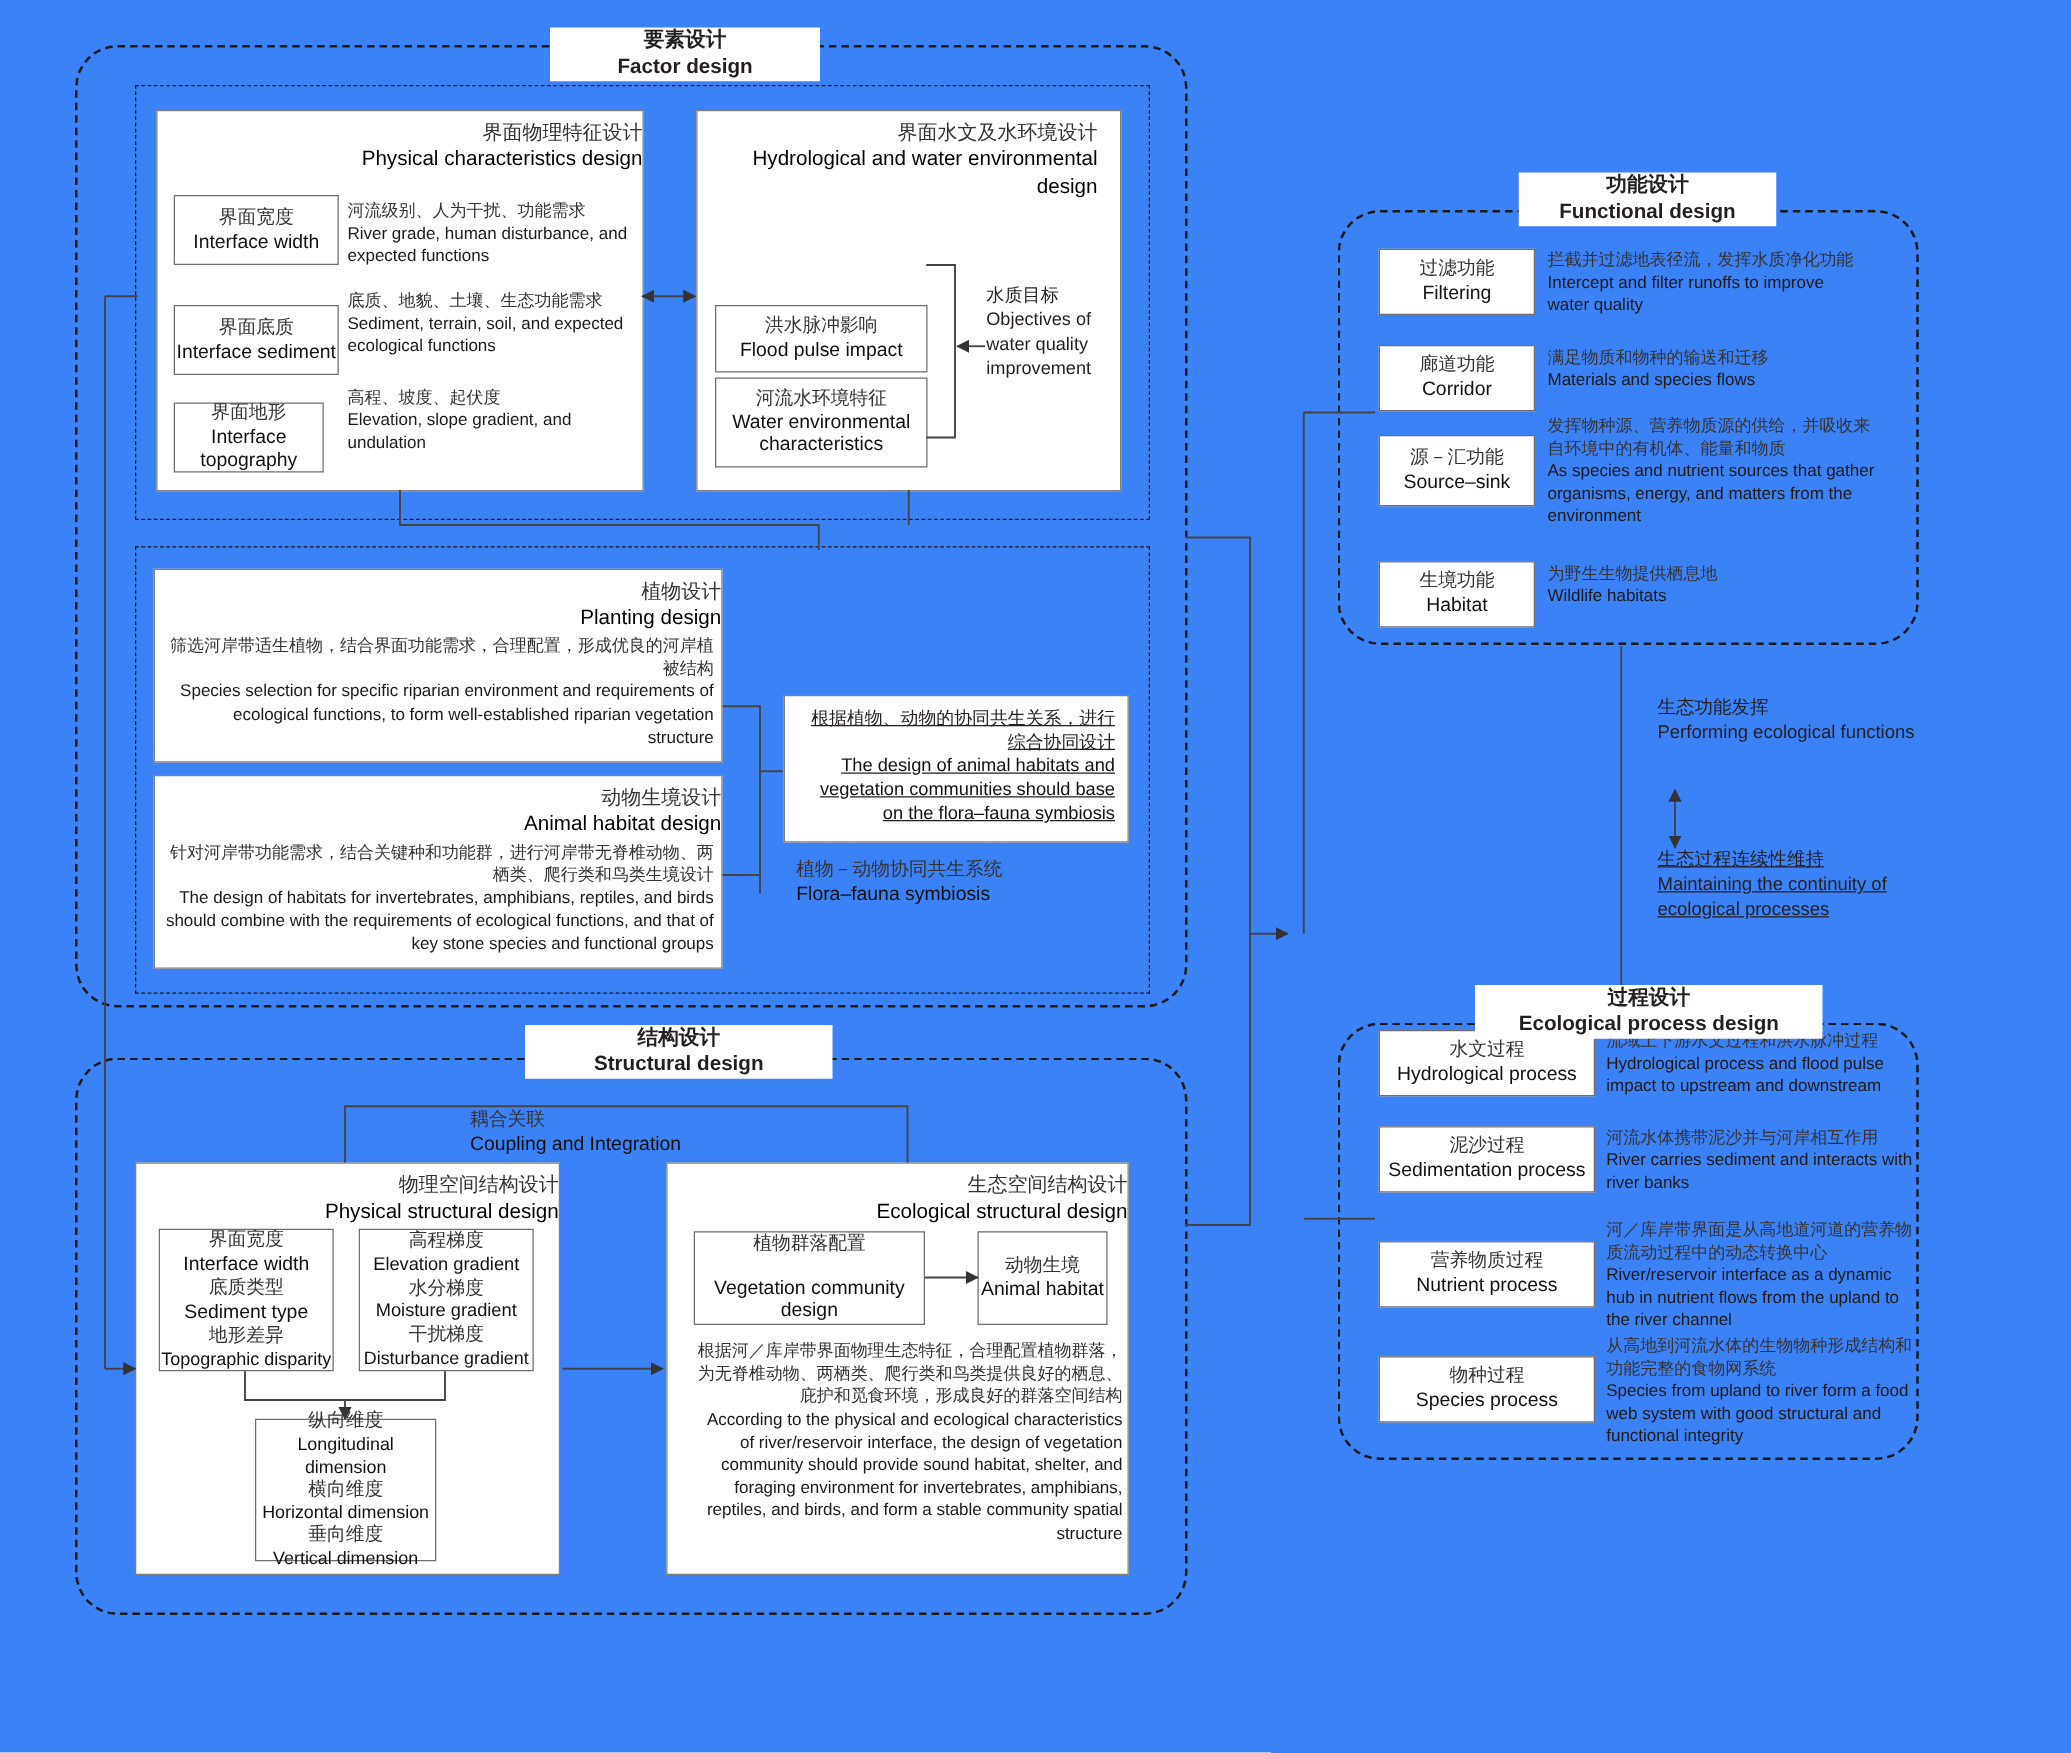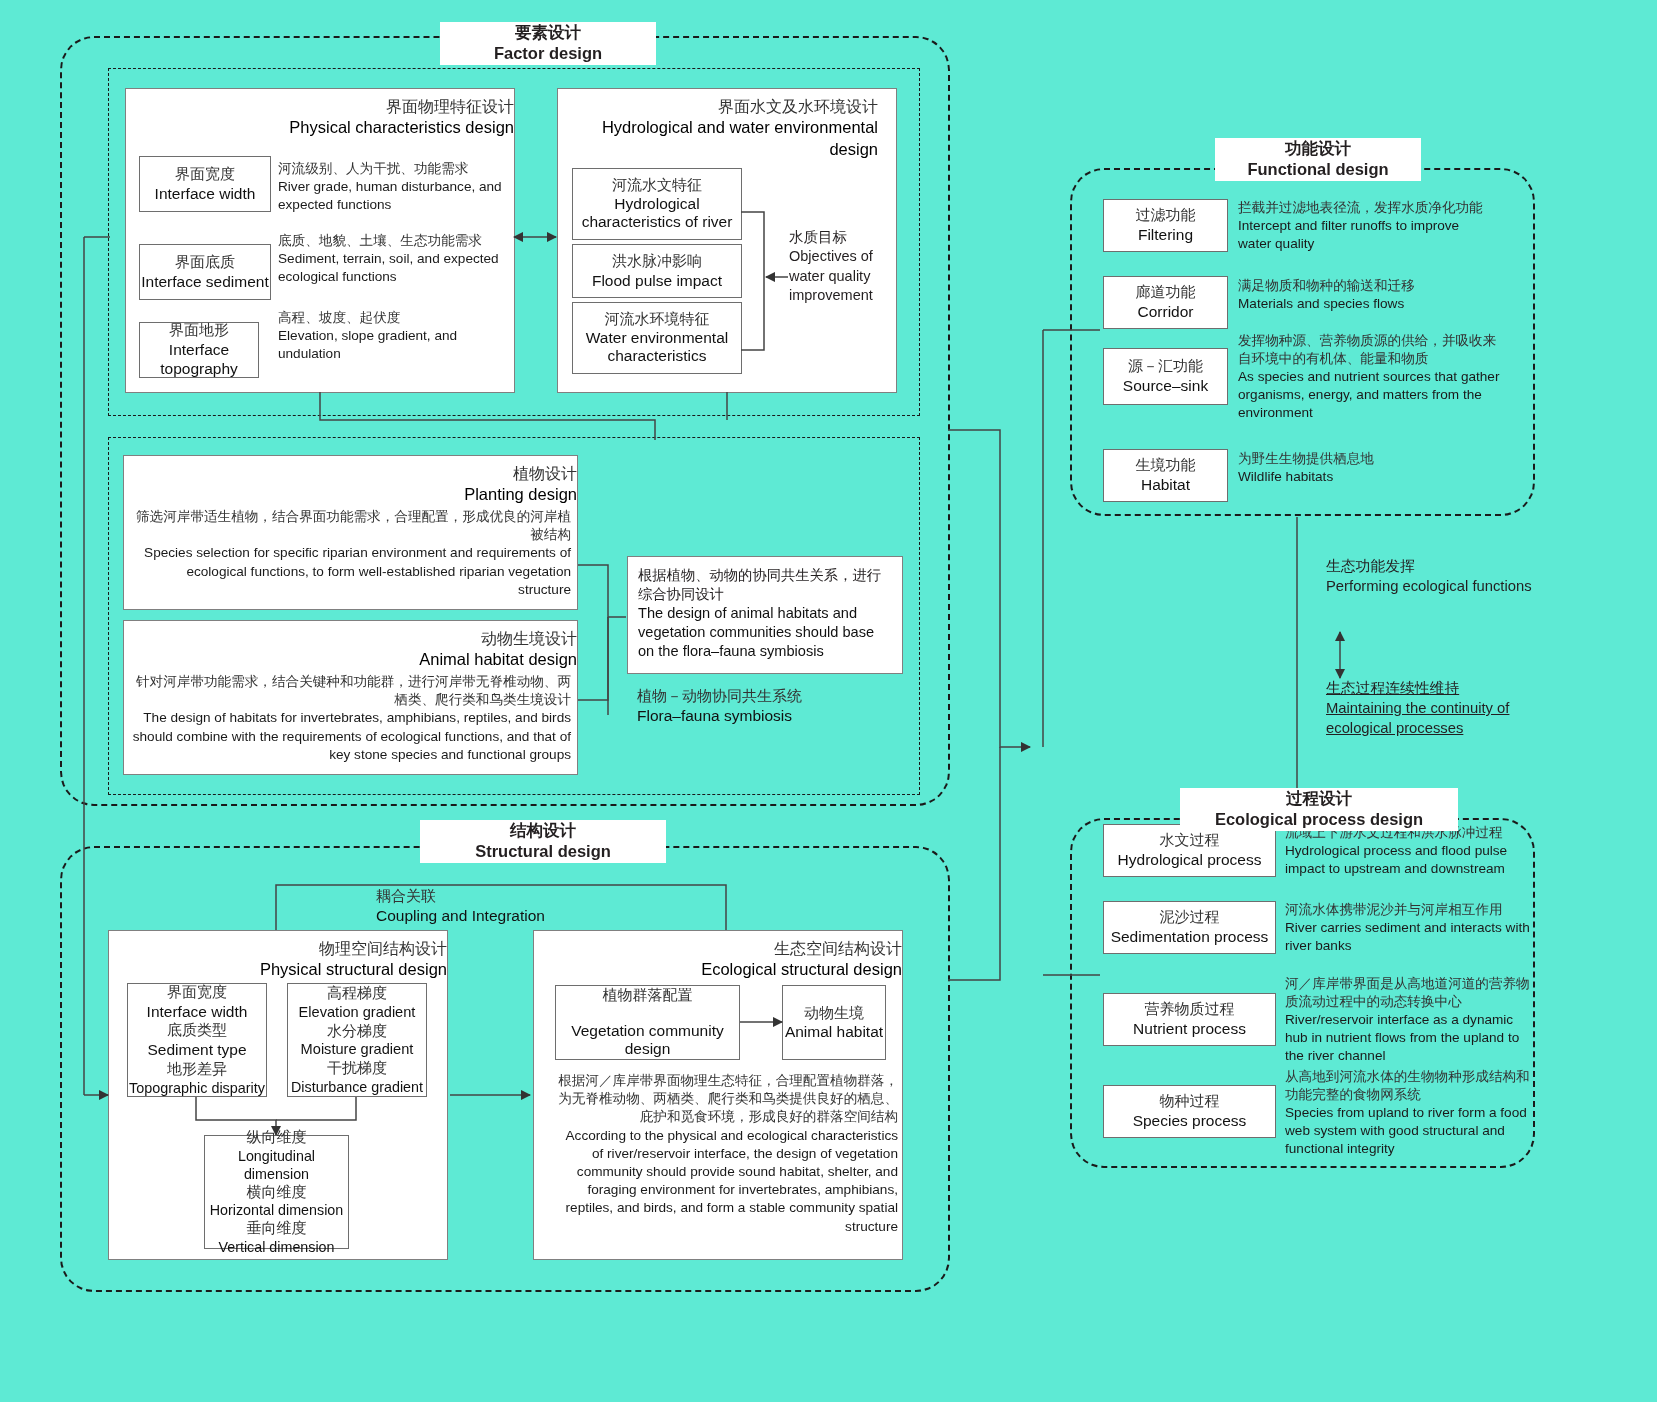--- a/index.html
+++ b/index.html
@@ -1,21 +1,21 @@
 <!DOCTYPE html>
 <html><head>
 <meta charset="utf-8">
 <style>
   html,body{margin:0;padding:0;background:#ffffff;}
   body{
     font-family:"Liberation Sans","DejaVu Sans",sans-serif;
     color:#231f20;
     -webkit-font-smoothing:antialiased;
   }
-  #canvas{position:relative;width:1657px;height:1402px;overflow:hidden;background:#5eead4;}
+  #canvas{position:relative;width:1657px;height:1402px;overflow:hidden;background:#3b82f6;}
 
   
   .abs{position:absolute;box-sizing:border-box;}
   .dashgrp{
     border:2px dashed #1a1a1a;
     border-radius:34px;
     background:transparent;
   }
   .grouptitle{
     position:absolute;
@@ -170,24 +170,20 @@
     <span>Elevation, slope gradient, and undulation</span>
   </div>
 
   <div class="abs solidbox" style="left:557px;top:88px;width:340px;height:305px;">
     <div class="hdr" style="padding:8px 18px 0 18px;">
       <span class="cn">界面水文及水环境设计</span>
       <span class="en">Hydrological and water environmental design</span>
     </div>
   </div>
 
-  <div class="abs minibox" style="left:572px;top:168px;width:170px;height:72px;">
-    <span class="cn">河流水文特征</span>
-    <span class="en" style="line-height:1.18;">Hydrological characteristics of river</span>
-  </div>
   <div class="abs minibox" style="left:572px;top:244px;width:170px;height:54px;">
     <span class="cn">洪水脉冲影响</span>
     <span class="en">Flood pulse impact</span>
   </div>
   <div class="abs minibox" style="left:572px;top:302px;width:170px;height:72px;">
     <span class="cn">河流水环境特征</span>
     <span class="en" style="line-height:1.18;">Water environmental characteristics</span>
   </div>
 
   <div class="abs" style="left:789px;top:228px;width:108px;line-height:1.33;font-size:14.5px;">
@@ -213,21 +209,21 @@
       <span class="cn">动物生境设计</span>
       <span class="en">Animal habitat design</span>
     </div>
   </div>
   <div class="para" style="left:131px;top:673px;width:440px;">
     <span class="cn">针对河岸带功能需求，结合关键种和功能群，进行河岸带无脊椎动物、两栖类、爬行类和鸟类生境设计</span><br>
     <span>The design of habitats for invertebrates, amphibians, reptiles, and birds should combine with the requirements of ecological functions, and that of key stone species and functional groups</span>
   </div>
 
   <div class="abs solidbox" style="left:627px;top:556px;width:276px;height:118px;">
-    <div style="padding:9px 10px 0 10px;text-align:left;line-height:1.32;font-size:14.3px;">
+    <div style="padding:9px 10px 0 10px;text-align:right;line-height:1.32;font-size:14.3px;text-decoration:underline;">
       <span class="cn">根据植物、动物的协同共生关系，进行综合协同设计</span>
       <span style="display:block;font-size:14.6px;color:#111;">The design of animal habitats and vegetation communities should base on the flora–fauna symbiosis</span>
     </div>
   </div>
   <div class="cap" style="left:637px;top:686px;width:256px;">
     <span class="cn">植物－动物协同共生系统</span>
     <span class="en">Flora–fauna symbiosis</span>
   </div>
 
   <div class="abs dashgrp" style="left:60px;top:846px;width:890px;height:446px;"></div>

